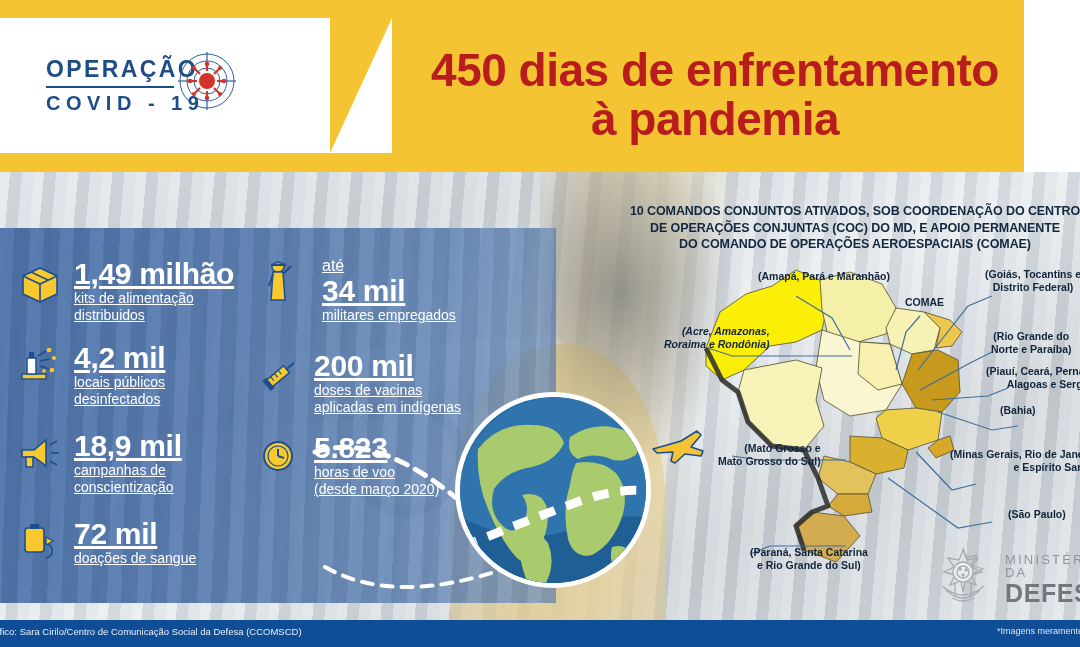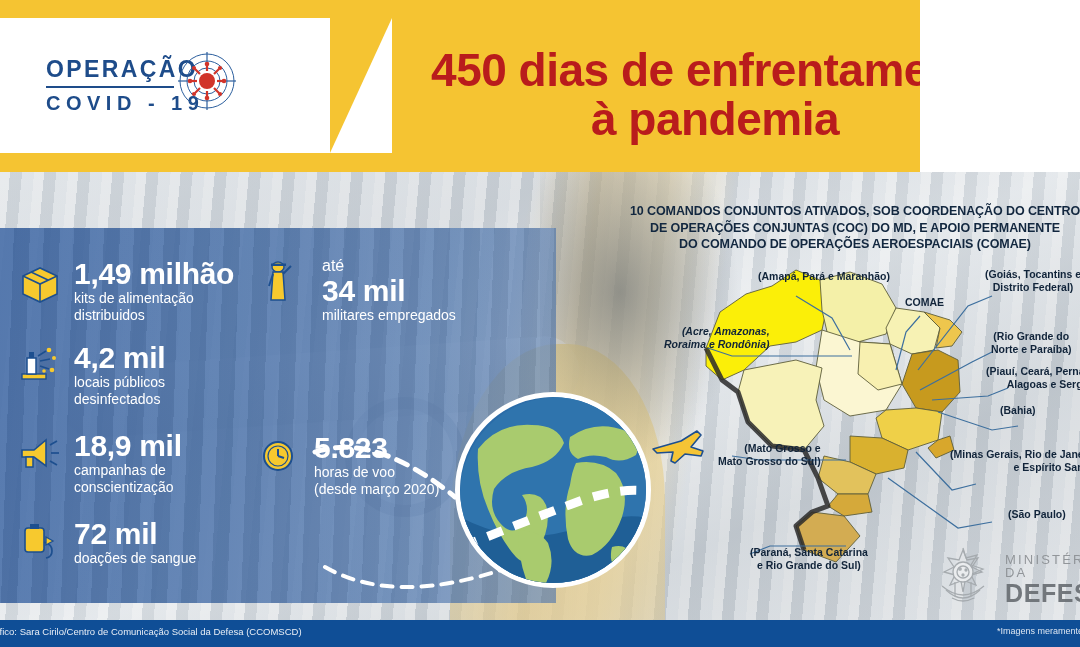--- a/index.html
+++ b/index.html
@@ -2,21 +2,21 @@
 <html><head>
 <meta charset="utf-8">
 <style>
   * { margin:0; padding:0; box-sizing:border-box; }
   html,body { width:1080px; height:647px; overflow:hidden; background:#fff;
               font-family:"Liberation Sans", sans-serif; }
 
   #stage { position:relative; width:1080px; height:647px; overflow:hidden; }
 
   
-  .header { position:absolute; left:0; top:0; width:920px; height:172px;
+  .header { position:absolute; left:0; top:0; width:1024px; height:172px;
             background:#f5c432; overflow:hidden; }
   .header-white { position:absolute; left:0; top:18px; width:330px; height:135px;
             background:#ffffff; }
   .header-white:after{ content:""; position:absolute; right:-62px; top:0;
             width:0; height:0; border-style:solid;
             border-width:0 0 135px 62px; border-color:transparent transparent #ffffff transparent; }
 
   .logo { position:absolute; left:46px; top:58px; width:240px; }
   .logo-op { font-size:23px; font-weight:bold; letter-spacing:2.4px; color:#1e4c8a; line-height:1; }
   .logo-rule { width:128px; height:2px; background:#1e4c8a; margin:5px 0 5px 0; }
@@ -49,21 +49,21 @@
 
   
   .stats-panel { position:absolute; left:0; top:228px; width:556px; height:375px;
            background:linear-gradient(100deg, rgba(66,106,166,.93) 0%, rgba(80,118,172,.90) 45%,
                                       rgba(92,128,178,.86) 72%, rgba(104,138,184,.70) 100%); }
   .stats-panel:before { content:""; position:absolute; inset:0;
            background:repeating-linear-gradient(92deg, rgba(255,255,255,.05) 0 14px, rgba(0,0,0,.05) 14px 30px); }
 
   .stat { position:absolute; display:flex; align-items:flex-start; gap:12px; }
   .stat .ico { width:44px; height:44px; flex:0 0 44px; position:relative; top:2px; }
-  .stat .txt { color:#ffffff; }
+  .stat .txt { color:#ffffff;text-decoration:underline; }
   .stat .pre { font-size:16px; line-height:1.05; font-weight:400; color:#fff; }
   .stat .big { font-size:30px; font-weight:bold; line-height:1.08; letter-spacing:-.3px; white-space:nowrap; }
   .stat .lbl { font-size:14px; line-height:1.17; font-weight:400; }
 
   .s1 { left:18px; top:258px; }
   .s2 { left:18px; top:342px; }
   .s3 { left:18px; top:430px; }
   .s4 { left:18px; top:518px; }
   .s5 { left:258px; top:258px;gap:20px; }
   .s6 { left:258px; top:350px; }
@@ -254,20 +254,39 @@
       <path d="M25 14 L33 6" fill="none" stroke="#1d4f8f" stroke-width="2"></path>
       <path d="M15 14 L11 26" fill="none" stroke="#1d4f8f" stroke-width="2"></path>
     </svg>
     <div class="txt">
       <div class="pre">até</div>
       <div class="big">34 mil</div>
       <div class="lbl">militares empregados</div>
     </div>
   </div>
 
+  <div class="stat s6">
+    <svg class="ico" viewBox="0 0 44 44">
+      <g transform="rotate(-40 22 22)">
+        <rect x="8" y="18" width="22" height="9" fill="#f7c92e" stroke="#1d4f8f" stroke-width="1.5"></rect>
+        <rect x="4" y="16" width="5" height="13" fill="#1d4f8f"></rect>
+        <line x1="30" y1="22.5" x2="40" y2="22.5" stroke="#1d4f8f" stroke-width="2"></line>
+        <g stroke="#1d4f8f" stroke-width="1.2">
+          <line x1="13" y1="18" x2="13" y2="23"></line>
+            <line x1="18" y1="18" x2="18" y2="23"></line>
+            <line x1="23" y1="18" x2="23" y2="23"></line>
+        </g>
+      </g>
+    </svg>
+    <div class="txt">
+      <div class="big">200 mil</div>
+      <div class="lbl">doses de vacinas</div>
+      <div class="lbl">aplicadas em indígenas</div>
+    </div>
+  </div>
 
   <div class="stat s7">
     <svg class="ico" viewBox="0 0 44 44">
       <circle cx="20" cy="22" r="14" fill="#f7c92e" stroke="#1d4f8f" stroke-width="2"></circle>
       <circle cx="20" cy="22" r="10" fill="none" stroke="#1d4f8f" stroke-width="1.2"></circle>
       <line x1="20" y1="22" x2="20" y2="15" stroke="#1d4f8f" stroke-width="2"></line>
       <line x1="20" y1="22" x2="26" y2="24" stroke="#1d4f8f" stroke-width="2"></line>
     </svg>
     <div class="txt">
       <div class="big">5.823</div>

